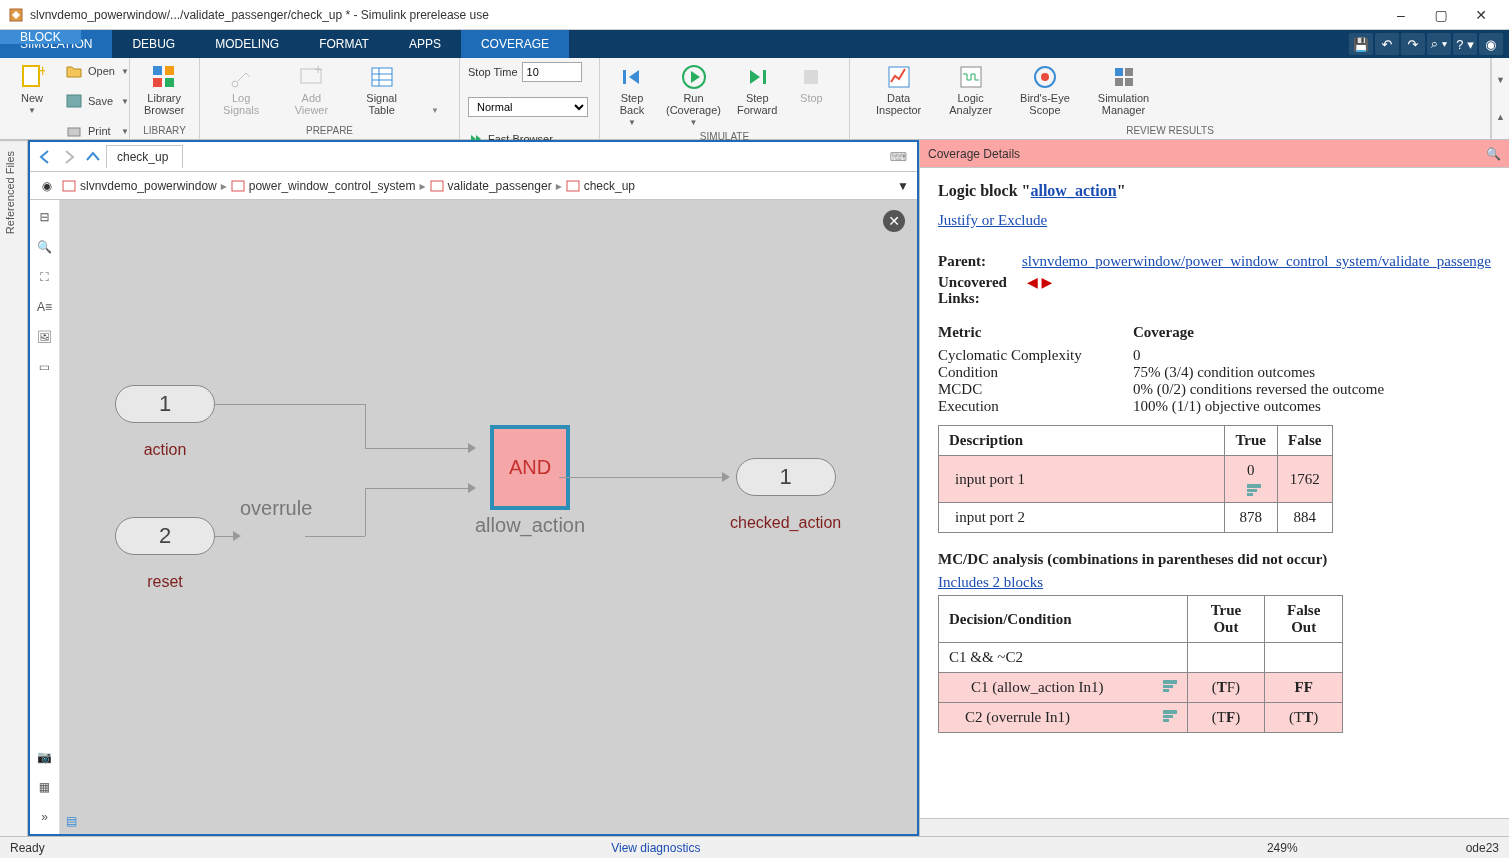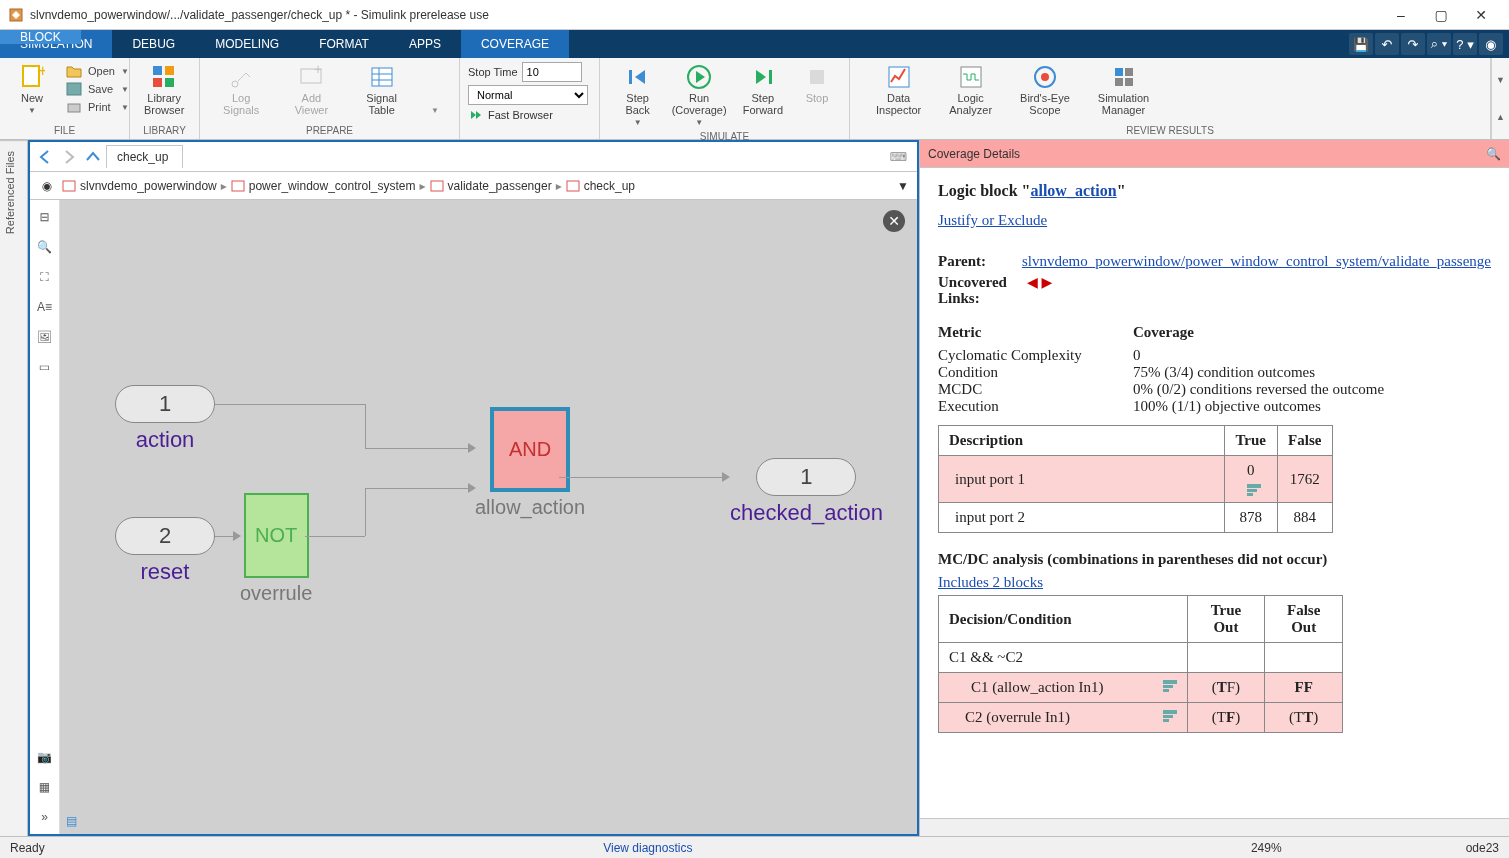--- a/index.html
+++ b/index.html
@@ -23,21 +23,21 @@
 
 
 .toolstrip { background: #f5f5f5; border-bottom: 1px solid #c0c0c0; display: flex; height: 82px; }
 .ts-group { border-right: 1px solid #d0d0d0; display: flex; flex-direction: column; justify-content: space-between; }
 .ts-content { display: flex; align-items: flex-start; padding: 4px 8px 0; gap: 4px; flex: 1; }
 .ts-label { font-size: 10px; color: #666; text-align: center; padding: 2px 0 3px; }
 .ts-btn { display: flex; flex-direction: column; align-items: center; justify-content: center; padding: 2px 6px; gap: 2px; min-width: 48px; cursor: pointer; }
 .ts-btn.small { flex-direction: row; width: 100%; justify-content: flex-start; gap: 6px; padding: 2px 6px; min-width: 0; }
 .ts-btn .lbl { font-size: 11px; color: #444; text-align: center; line-height: 12px; }
 .ts-btn.disabled .lbl, .ts-btn.disabled svg { opacity: 0.45; }
-.ts-col { display: flex; flex-direction: column; gap: 0; }
+.ts-col { display: flex; flex-direction: column; gap: 12px; }
 .ts-select { width: 120px; height: 20px; font-size: 11px; border: 1px solid #a7a7a7; background: #fff; padding: 0 4px; }
 .ts-input { width: 60px; height: 20px; font-size: 11px; border: 1px solid #a7a7a7; padding: 0 4px; }
 .ts-row { display: flex; align-items: center; gap: 4px; margin-bottom: 3px; font-size: 11px; }
 .review-results { flex: 1; border-left: none; }
 .ts-right-edge { width: 18px; border-left: 1px solid #d0d0d0; display: flex; flex-direction: column; align-items: center; justify-content: space-around; padding: 4px 0; }
 
 
 .main { display: flex; height: calc(100% - 30px - 28px - 82px - 22px); }
 .left-dock { width: 28px; background: #f2f2f2; border-right: 1px solid #c0c0c0; display: flex; flex-direction: column; }
 .left-dock-tab { writing-mode: vertical-rl; transform: rotate(180deg); font-size: 11px; color: #555; padding: 10px 4px; border-bottom: 1px solid #c0c0c0; cursor: pointer; }
@@ -57,21 +57,21 @@
 
 .canvas-body { flex: 1; display: flex; min-height: 0; }
 .canvas-tools { width: 30px; background: #fff; border-right: 1px solid #ddd; display: flex; flex-direction: column; align-items: center; padding: 6px 0; gap: 8px; }
 .canvas-tool { width: 22px; height: 22px; display: flex; align-items: center; justify-content: center; cursor: pointer; color: #555; }
 .canvas-tools .push { flex: 1; }
 .canvas { flex: 1; background: #d0d0d0; position: relative; overflow: hidden; }
 
 
 .port-block { position: absolute; display: flex; flex-direction: column; align-items: center; }
 .port-pill { width: 100px; height: 38px; border: 1px solid #888; border-radius: 19px; background: #e8e8e8; display: flex; align-items: center; justify-content: center; font-size: 22px; color: #444; }
-.port-label { font-size: 22px; color: #4c1d95; margin-top: 4px; }
+.port-label { font-size: 16px; color: #7f1d1d; margin-top: 18px; }
 .block { position: absolute; display: flex; flex-direction: column; align-items: center; }
 .block-rect { display: flex; align-items: center; justify-content: center; font-size: 20px; }
 .not-block .block-rect { width: 65px; height: 85px; background: #b4e59b; border: 2px solid #4caf50; color: #4caf50; }
 .and-block .block-rect { width: 80px; height: 85px; background: #f5a6a6; border: 4px solid #2d8fb8; color: #c53030; }
 .block-label { font-size: 20px; color: #777; margin-top: 4px; }
 .wire { position: absolute; background: #999; pointer-events: none; }
 .wire.h { height: 1px; }
 .wire.v { width: 1px; }
 .arrowhead { position: absolute; width: 0; height: 0; border-top: 5px solid transparent; border-bottom: 5px solid transparent; }
 .arrowhead.right { border-left: 8px solid #999; }
@@ -101,21 +101,21 @@
 .mcdc-table { border-collapse: collapse; width: 405px; }
 .mcdc-table th, .mcdc-table td { border: 1px solid #888; padding: 6px 10px; font-size: 15px; }
 .mcdc-table th { font-weight: bold; text-align: left; }
 .mcdc-table td.c { text-align: center; }
 .mcdc-table tr.pink td { background: #fcd4d4; }
 .filter-icon { display: inline-block; width: 14px; height: 12px; vertical-align: middle; margin-left: 6px; }
 .rp-scroll { height: calc(100%); }
 .rp-hscroll { height: 18px; border-top: 1px solid #c6c6c6; background: #f0f0f0; position: relative; }
 
 
-.statusbar { height: 22px; background: #f0f0f0; border-top: 1px solid #c0c0c0; display: flex; align-items: center; font-size: 12px; padding: 0 10px; gap: 32px; }
+.statusbar { height: 22px; background: #f0f0f0; border-top: 1px solid #c0c0c0; display: flex; align-items: center; font-size: 12px; padding: 0 10px; gap: 24px; }
 .statusbar .sp { flex: 1; }
 .statusbar a { color: #1a4db3; cursor: pointer; }
 .redarrow { color: #c00; font-size: 14px; }
 </style>
 </head>
 <body>
 
 <div class="titlebar">
   <span class="icon">
     <svg width="16" height="16">
@@ -251,21 +251,21 @@
               <path d="M8 3l5 4-5 4z" fill="#27ae60"></path>
             </svg>
             <span>Fast Browser</span>
           </div>
       </div>
     </div>
     <div class="ts-label">&nbsp;</div>
   </div>
 
   <div class="ts-group" style="width:250px">
-    <div class="ts-content" style="justify-content:flex-end">
+    <div class="ts-content" style="justify-content:flex-start">
       <div class="ts-btn">
           <svg width="26" height="26">
             <rect x="4" y="6" width="3" height="14" fill="#3d8dd6"></rect>
             <path d="M20 6l-10 7 10 7z" fill="#3d8dd6"></path>
           </svg>
           <div class="lbl" style="white-space:pre-line">Step
 Back</div>
           <div style="font-size:8px;color:#666">▼</div>
         </div>
       <div class="ts-btn">
@@ -425,25 +425,24 @@
           <div class="port-pill">1</div>
           <div class="port-label">action</div>
         </div>
 
         <div class="port-block" style="top:317px;left:55px">
           <div class="port-pill">2</div>
           <div class="port-label">reset</div>
         </div>
 
         <div class="block not-block" style="top:293px;left:180px">
-          <div class="block-rect">NOT</div>
           <div class="block-label">overrule</div>
         </div>
 
-        <div class="block and-block" style="top:207px;left:415px">
+        <div class="block and-block" style="top:225px;left:415px">
           <div class="block-rect">AND</div>
           <div class="block-label">allow_action</div>
         </div>
 
         <div class="port-block" style="top:258px;left:670px">
           <div class="port-pill">1</div>
           <div class="port-label">checked_action</div>
         </div>
 
         <div class="wire h" style="top:204px;left:155px;width:150px"></div>

